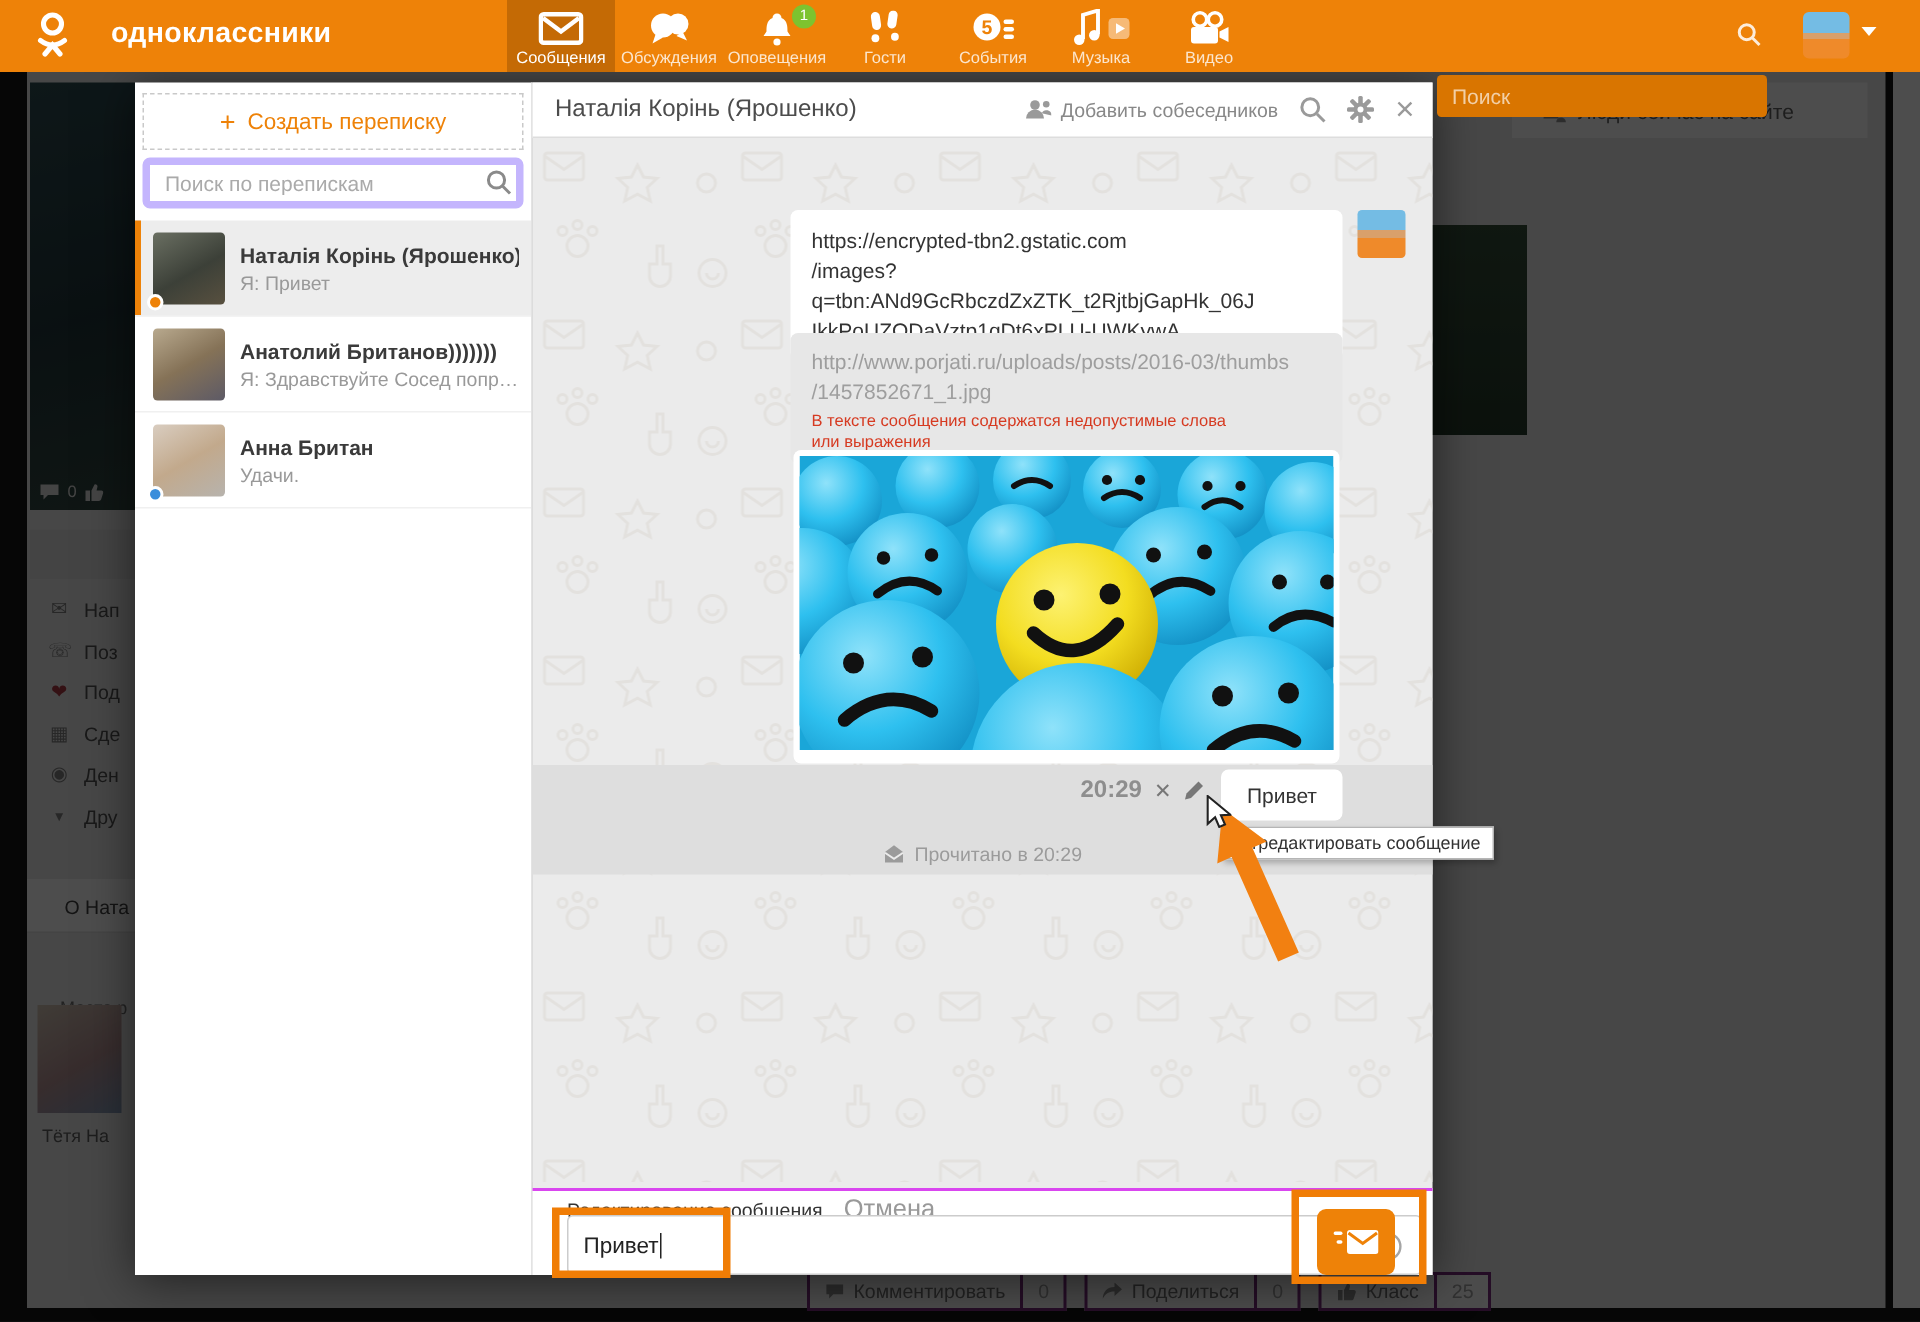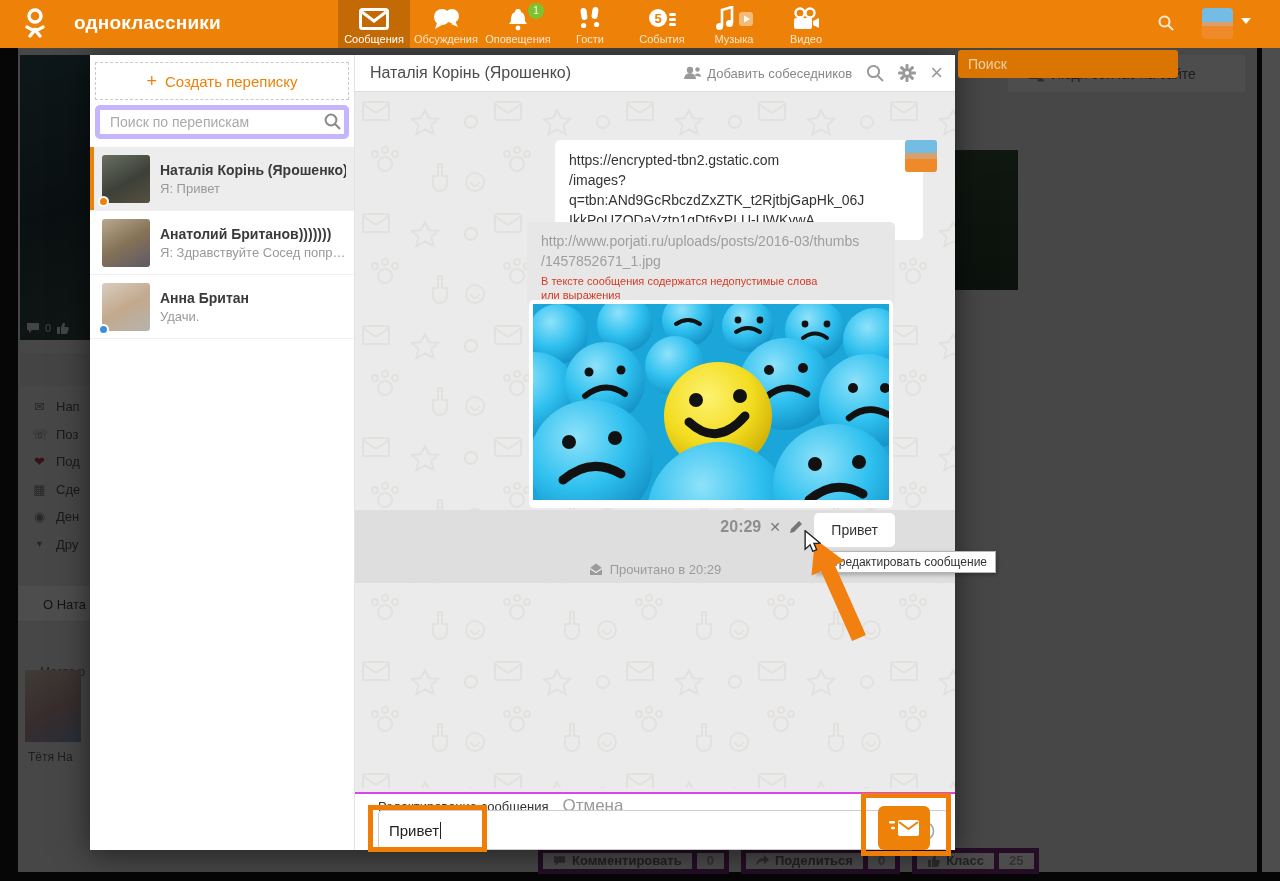--- a/index.html
+++ b/index.html
@@ -41,22 +41,22 @@
   .bg-mi { font-size:13px; color:#777; width:15px; text-align:center; flex:0 0 15px; }
   .bg-mi.red { color:#a52a35; }
   #bg-about { position:absolute; left:0; top:538px; width:72px; height:36px; background:#fff;
     border-bottom:1px solid #ddd; font-size:13px; color:#333; padding:11px 0 0 25px; overflow:hidden; white-space:nowrap; }
   #bg-birth { position:absolute; left:22px; top:617px; font-size:12px; color:#666; white-space:nowrap; }
   #bg-photo2 { position:absolute; left:7px; top:622px; width:56px; height:72px;
     background:linear-gradient(150deg,#cfc0ae 0%,#b08a8c 55%,#7d94b5 100%); }
   #bg-aunt { position:absolute; left:10px; top:702px; font-size:12px; color:#555; white-space:nowrap; }
   #bg-actions { position:absolute; left:520px; top:800px; display:flex; gap:12px; }
   .bg-act { display:flex; }
-  .bg-act .lbl, .bg-act .cnt { background:#fafafa; border:5px solid #701a75; color:#666; font-size:13px;
-    height:26px; line-height:24px; padding:0 10px; display:flex; align-items:center; gap:6px;font-weight:bold; }
+  .bg-act .lbl, .bg-act .cnt { background:#fafafa; border:2px solid #701a75; color:#666; font-size:13px;
+    height:26px; line-height:24px; padding:0 10px; display:flex; align-items:center; gap:6px; }
   .bg-act .cnt { border-left:none; color:#999; }
   #bg-people { position:absolute; left:990px; top:7px; width:237px; height:37px; background:#fff;
     display:flex; align-items:center; gap:8px; padding-left:20px; font-size:14px; color:#555; }
   #bg-green { position:absolute; left:934px; top:102px; width:66px; height:140px;
     background:linear-gradient(#24402a,#152b19); }
   #right-sliver { position:absolute; left:1262px; top:48px; width:18px; height:824px; background:#fff; z-index:1; }
   #overlay { position:absolute; left:0; top:48px; width:1280px; height:833px;
     background:rgba(8,8,8,.72); z-index:5; }
 
   
@@ -98,21 +98,21 @@
   #conv-close { font-size:22px; color:#9a9a9a; line-height:1; cursor:pointer; }
 
   #messages { position:absolute; left:0; top:37px; right:0; bottom:62px; overflow:visible; }
   #doodles-svg { position:absolute; left:0; top:0; }
   .msg-row-del { position:absolute; left:18px; top:10px; display:flex; gap:12px; align-items:flex-start; }
   .del-avatar { position:relative; width:34px; height:34px; border-radius:3px;
     background:linear-gradient(150deg,#6a6f62 0%,#3c4038 60%,#58503f 100%); }
   .bubble { border-radius:5px; }
   .bubble-del { background:#f4f4f4; color:#9e9e9e; font-size:14px; padding:8px 14px; }
   .bubble-url1 { position:absolute; left:172px; top:48px; width:368px; background:#fff;
-    color:#333; font-size:14px; line-height:20px; padding:10px 14px;margin-left:28px; }
+    color:#333; font-size:14px; line-height:20px; padding:10px 14px; }
   .own-avatar { position:absolute; left:550px; top:48px; width:32px; height:32px; border-radius:3px;
     background:linear-gradient(#74bce4 0 42%, #d9a06b 42% 58%, #ef8a2a 58% 100%); }
   .bubble-url2 { position:absolute; left:172px; top:130px; width:368px; background:#e7e7e7;
     color:#9e9e9e; font-size:14px; line-height:20px; padding:9px 14px 7px; }
   .msg-error { margin-top:3px; color:#d63a21; font-size:11px; line-height:14px; width:290px; }
   .bubble-img { position:absolute; left:174px; top:208px; width:364px; background:#fff; padding:4px; }
   .hover-band { position:absolute; left:0; top:418px; width:600px; height:73px; background:#dedede; }
   .hb-controls { position:absolute; right:152px; top:8px; display:flex; align-items:center; gap:8px; color:#8e8e8e; }
   .hb-time { font-size:16px;font-weight:bold; }
   .hb-x { font-size:14px; color:#777; cursor:pointer; line-height:1; }

